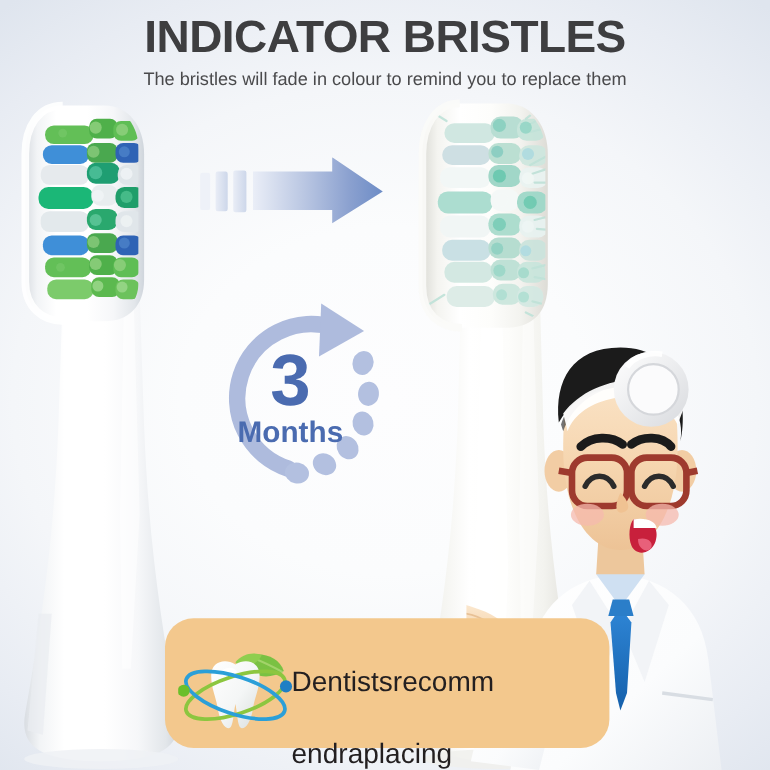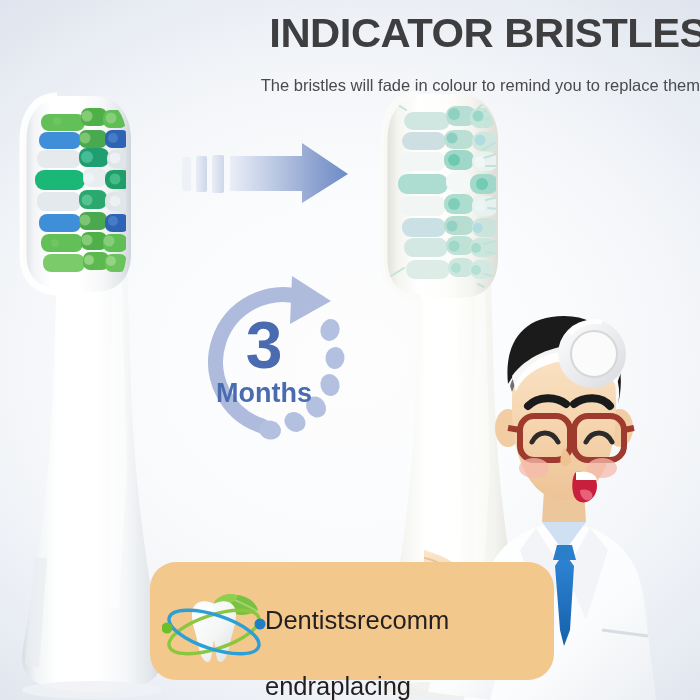--- a/index.html
+++ b/index.html
@@ -7,29 +7,29 @@
     width:700px;height:700px;overflow:hidden;
     font-family:"Liberation Sans", sans-serif;
     background:#eef1f6;
   }
   #stage{
     position:relative;width:700px;height:700px;overflow:hidden;
     background:
       radial-gradient(ellipse 78% 66% at 50% 52%, #fdfdfe 0%, #fbfcfd 34%, #f4f6f9 62%, #e8ecf3 85%, #dfe5ee 100%);
   }
   
-  .hdr{position:absolute;left:0;top:0;width:700px;text-align:right;}
+  .hdr{position:absolute;left:0;top:0;width:700px;text-align:center;}
   .title{
     font-size:41px;line-height:44px;font-weight:bold;color:#3e3e40;
     letter-spacing:-0.5px;margin-top:11px;
     transform:scaleX(1.02);
     font-family:"Liberation Sans", sans-serif;
   }
   .subtitle{
-    font-size:16.5px;line-height:20px;color:#4a4a4c;margin-top:20px;
+    font-size:16.5px;line-height:20px;color:#4a4a4c;margin-top:7px;
     font-family:"Liberation Sans", sans-serif;
   }
   
   .brush{position:absolute;}
   
   .banner{
     position:absolute;left:150px;top:562px;width:404px;height:118px;
     background:#f3c88d;border-radius:26px;
   }
   .banner-text{

